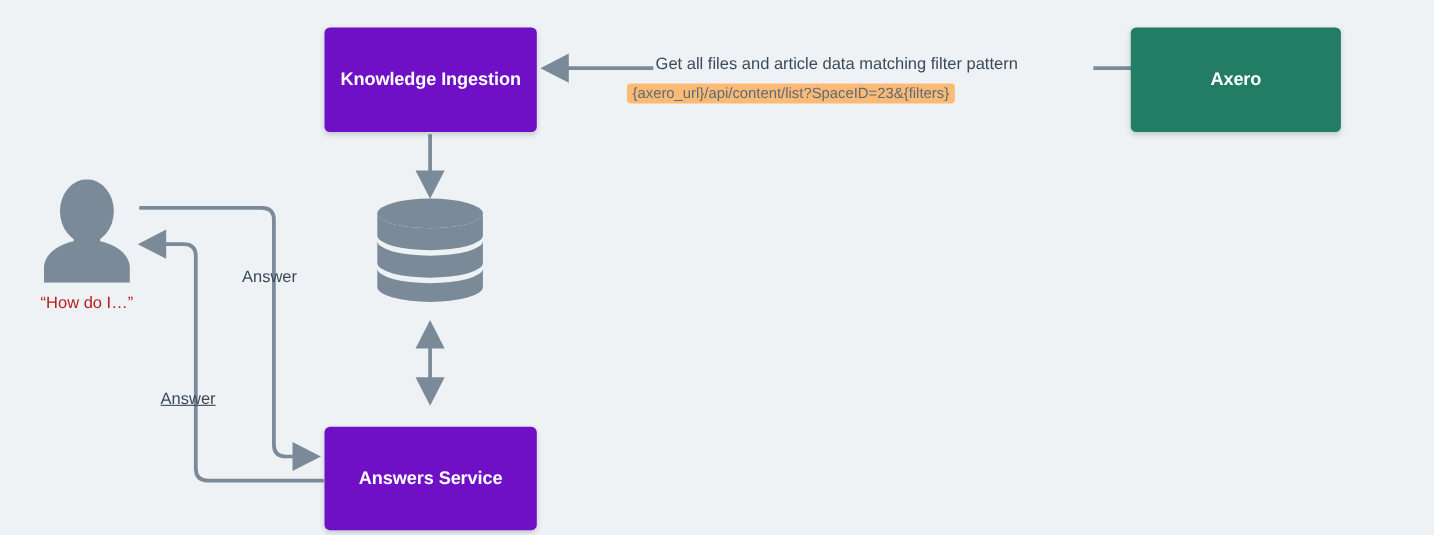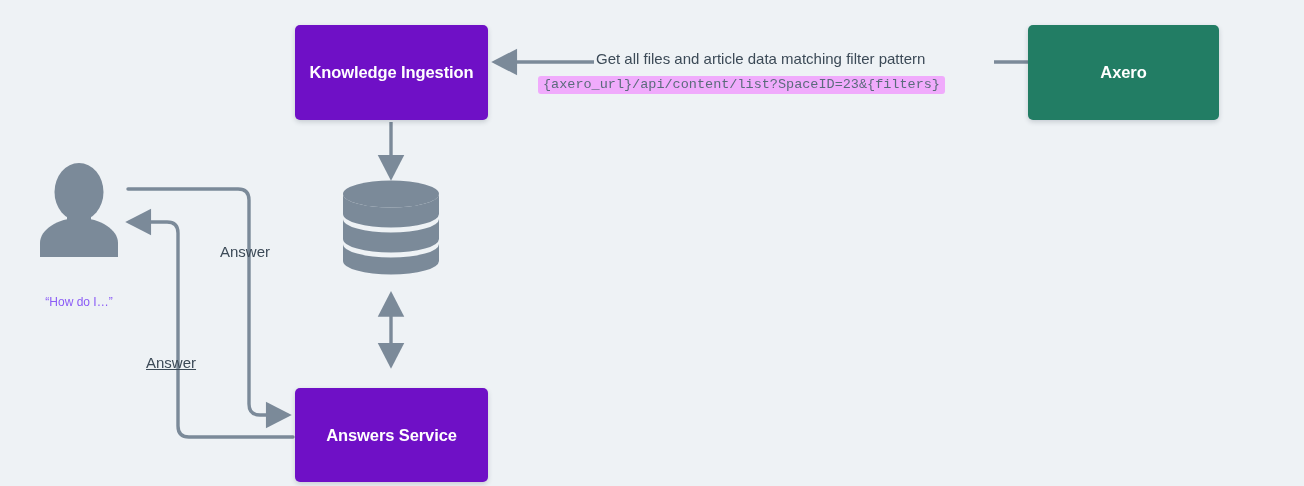--- a/index.html
+++ b/index.html
@@ -31,39 +31,40 @@
   #node-axero{left:1028px;top:25px;width:191px;height:95px;}
 
   .edge-label{
     position:absolute;
     color:#3c4a57;
     font-size:15px;
     white-space:nowrap;
     line-height:1.15;
   }
   .edge-label.code{
-    font-family:Liberation Mono, monospace;
+    font-family:Liberation Sans, sans-serif;
     font-size:13.5px;
     color:#5a6b7b;
-    background:#f0abfc;
+    background:#fdba74;
     border-radius:3px;
     padding:1px 5px;
+    margin-left:32px;
   }
   #label-api-title{left:596px;top:50px;text-align:right;}
   #label-api-code{left:538px;top:76px;}
   #label-inquiry{left:220px;top:243px;}
   #label-answer{left:146px;top:354px;text-decoration:underline;}
 
   #label-cache{
     position:absolute;left:291px;top:283px;width:200px;
     text-align:center;color:#3c4a57;font-size:15px;
   }
   #label-user-quote{
     position:absolute;left:0px;top:267px;width:158px;
-    text-align:center;color:#8b5cf6;font-size:12px;margin-top:28px;
+    text-align:center;color:#b91c1c;font-size:15px;
   }
 
   #icon-user{position:absolute;left:38px;top:163px;width:82px;height:94px;}
   #icon-database{position:absolute;left:341px;top:180px;width:100px;height:95px;}
 </style>
 </head>
 <body>
 
 <div id="stage">
 

